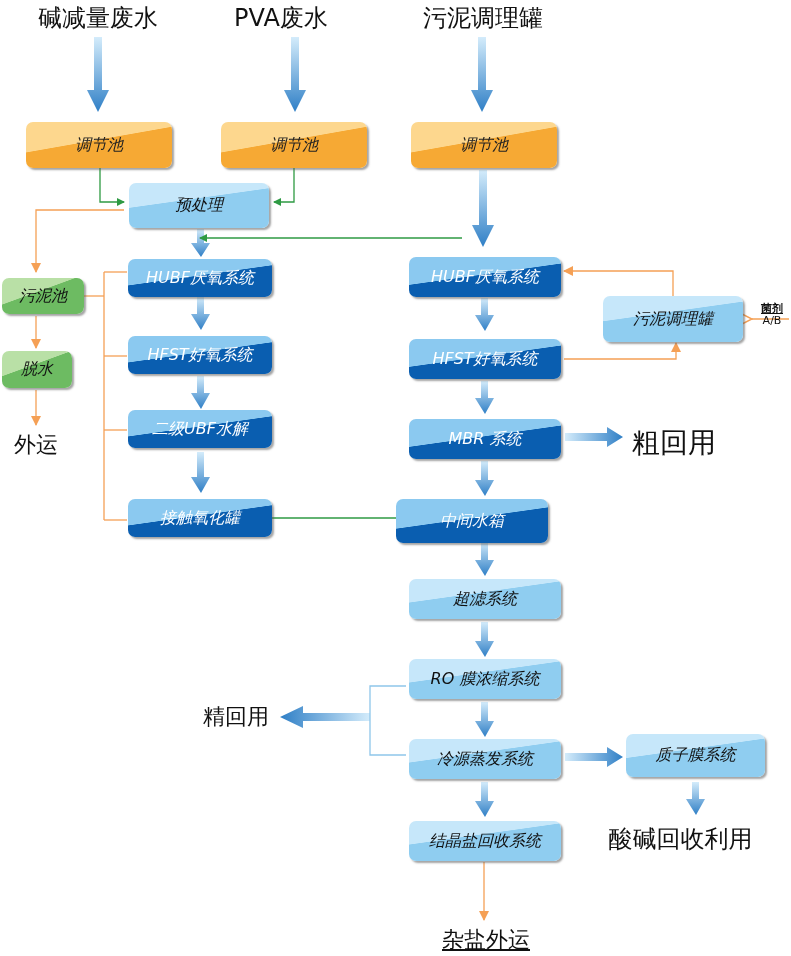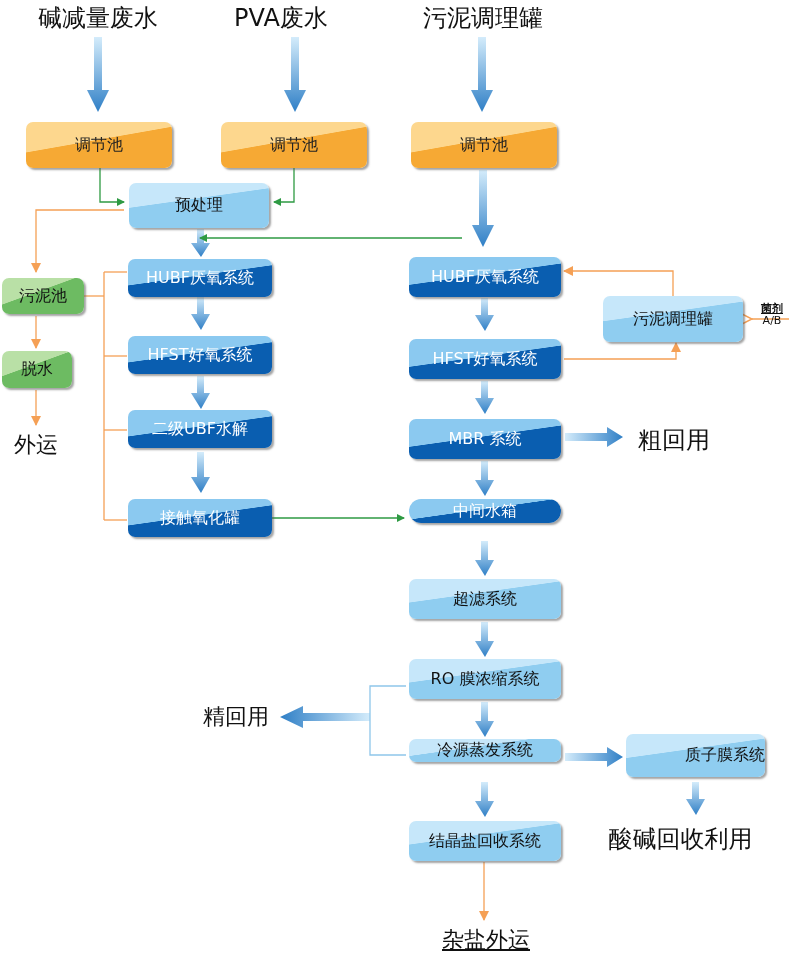--- a/index.html
+++ b/index.html
@@ -2,21 +2,21 @@
 <html><head>
 <meta charset="utf-8">
 <style>
   html, body { margin: 0; padding: 0; background: #ffffff; }
   body { width: 791px; height: 956px; position: relative; overflow: hidden;
          font-family: "DejaVu Sans", "Liberation Sans", sans-serif; }
   #canvas { position: absolute; left: 0; top: 0; width: 791px; height: 956px; }
   .lbl { position: absolute; color: #111; white-space: nowrap; transform: translateX(-50%); }
   .lbl.big { font-size: 24px; }
   .node { position: absolute; border-radius: 7px; display: flex; align-items: center; justify-content: center;
-          font-size: 16px; white-space: nowrap; box-shadow: 2px 2px 2px rgba(90,90,90,0.55); overflow: hidden; }
+          font-size: 16px; white-space: nowrap; box-shadow: 2px 2px 2px rgba(90,90,90,0.55); overflow: hidden; font-style: italic; }
   .node span { position: relative; z-index: 2; }
   .node.orange { background: linear-gradient(170deg, #fdd78e 0%, #fdd78e 42%, #f6a934 43%, #f6a934 100%); color: #222; }
   .node.light { background: linear-gradient(172deg, #c6e7fa 0%, #c6e7fa 38%, #8fcdf0 39%, #8fcdf0 100%); color: #111; }
   .node.dark { background: linear-gradient(172deg, #8bc9f0 0%, #8bc9f0 45%, #0a5eb0 46%, #0a5eb0 100%); color: #fff; }
   .node.green { background: linear-gradient(160deg, #b9e0a6 0%, #b9e0a6 40%, #6dbb62 41%, #6dbb62 100%); color: #111; }
   .small { position: absolute; font-size: 11px; color: #111; text-align: center; line-height: 12px; }
 </style>
 </head>
 <body>
 
@@ -144,37 +144,37 @@
     <span>污泥调理罐</span>
   </div>
 <div class="small" style="left:756px; top:303px; width:32px;">
   <div style="font-weight:bold; text-decoration: underline;">菌剂</div>
   <div>A/B</div>
 </div>
 
 <div class="node dark" style="left:409px; top:419px; width:152px; height:40px;">
     <span>MBR 系统</span>
   </div>
-<div class="lbl big" style="left:674px; top:424px; font-size:24px;">粗回用</div>
+<div class="lbl big" style="left:674px; top:424px; font-size:28px;">粗回用</div>
 
-<div class="node dark" style="left:409px; top:499px; width:152px; height:24px;border-radius:17px;">
+<div class="node dark" style="left:396px; top:499px; width:152px; height:44px;">
     <span>中间水箱</span>
   </div>
 <div class="node light" style="left:409px; top:579px; width:152px; height:40px;">
     <span>超滤系统</span>
   </div>
 <div class="node light" style="left:409px; top:659px; width:152px; height:40px;">
     <span>RO 膜浓缩系统</span>
   </div>
 <div class="lbl big" style="left:236px; top:702px; font-size:22px;">精回用</div>
 
-<div class="node light" style="left:409px; top:739px; width:152px; height:23px;">
+<div class="node light" style="left:409px; top:739px; width:152px; height:40px;">
     <span>冷源蒸发系统</span>
   </div>
-<div class="node light" style="left:626px; top:734px; width:139px; height:43px;justify-content:flex-end;">
+<div class="node light" style="left:626px; top:734px; width:139px; height:43px;">
     <span>质子膜系统</span>
   </div>
 <div class="lbl big" style="left:664px; top:823px; font-size:24px;padding-left:33px;">酸碱回收利用</div>
 
 <div class="node light" style="left:409px; top:821px; width:152px; height:40px;">
     <span>结晶盐回收系统</span>
   </div>
 <div class="lbl big" style="left:486px; top:925px; font-size:22px;text-decoration:underline;">杂盐外运</div>
 
 </body></html>

